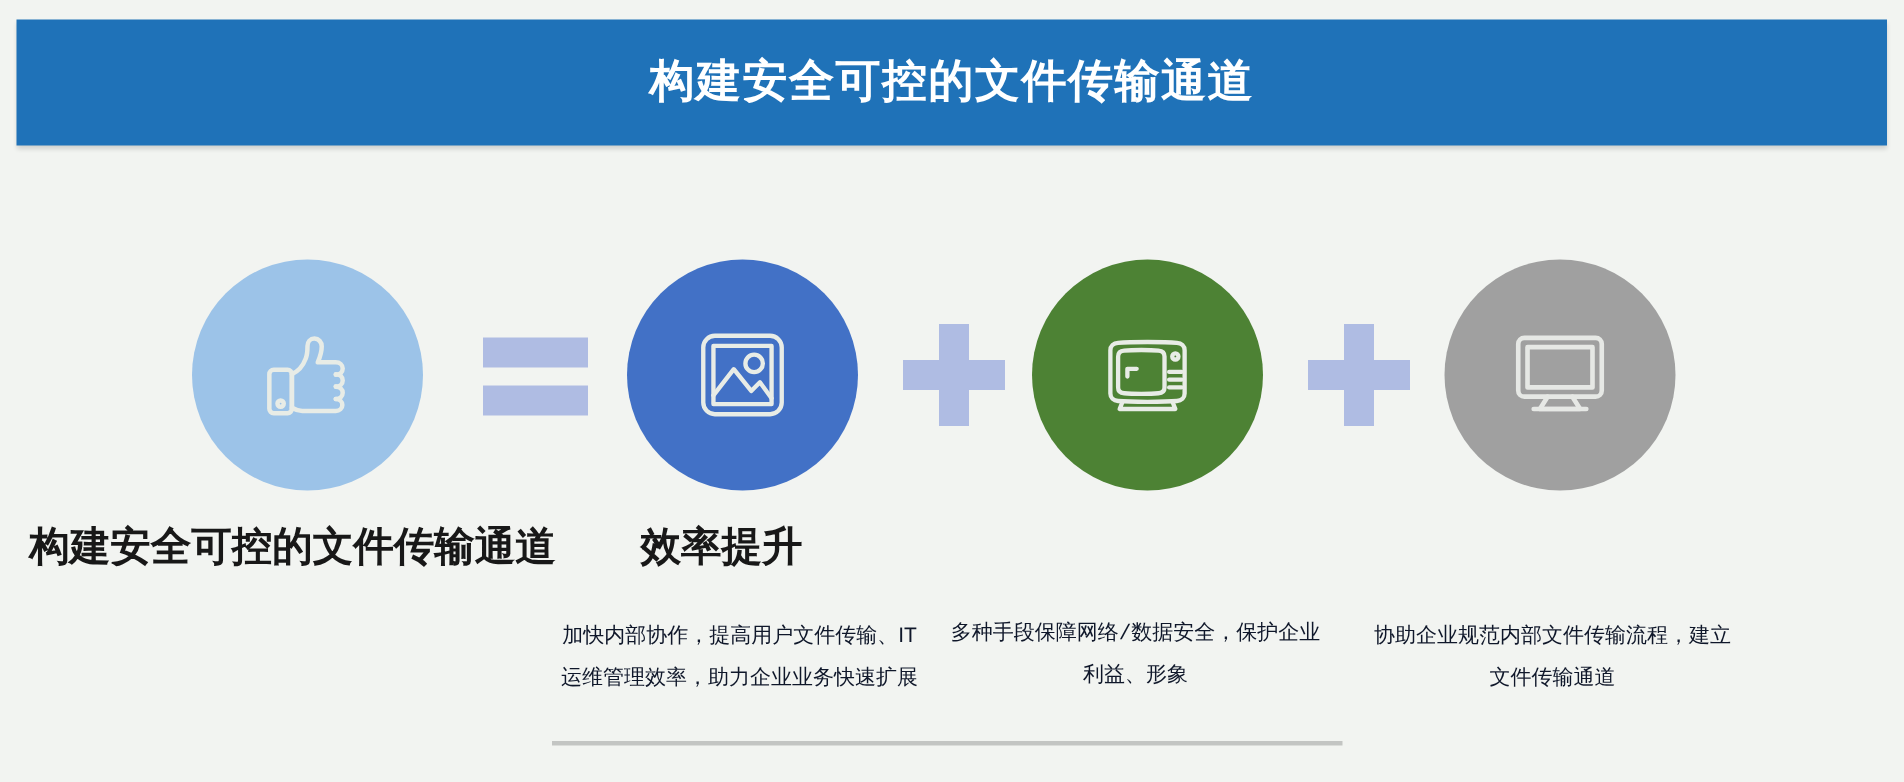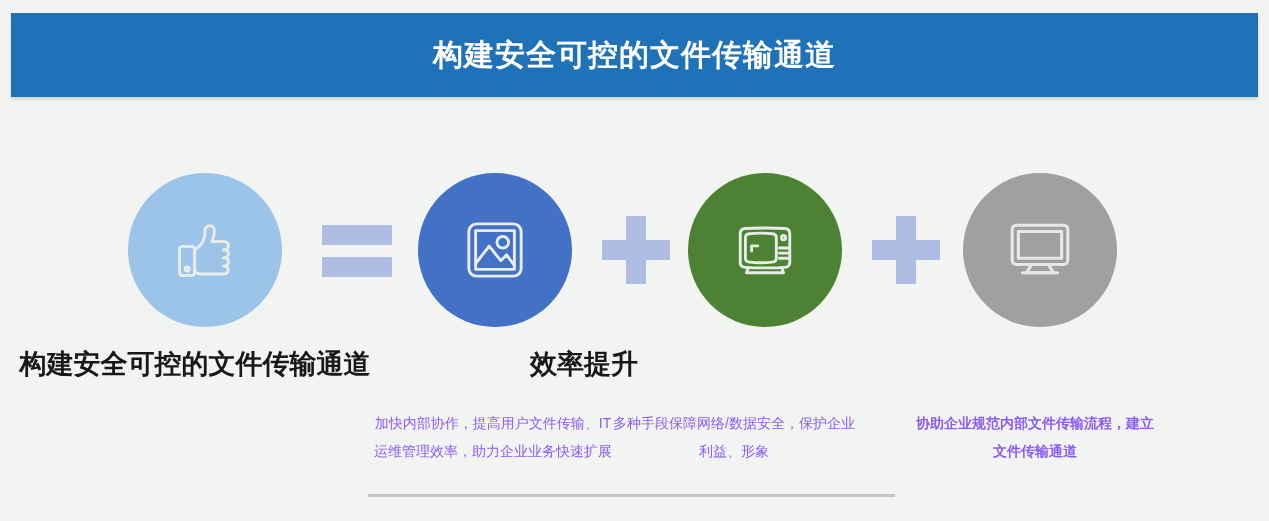--- a/index.html
+++ b/index.html
@@ -107,36 +107,36 @@
     position: absolute;
     top: 348px;
     font-size: 27px;
     font-weight: bold;
     color: #181818;
     text-align: center;
     line-height: 1.2;
     white-space: nowrap;
   }
   #heading-1 { left: 0px;   width: 390px; }
-  #heading-2 { left: 348px; width: 290px; text-align: right; }
+  #heading-2 { left: 336px; width: 290px; }
   #heading-3 { left: 630px; width: 270px; }
   #heading-4 { left: 900px; width: 280px; }
 
   
   .col-body {
     position: absolute;
     top: 409px;
     font-size: 14px;
-    color: #8b5cf6;
+    color: #0f172a;
     text-align: center;
     line-height: 2.0;
   }
   #body-2 { left: 368px; width: 250px; }
-  #body-3 { left: 609px; width: 250px; }
-  #body-4 { left: 910px; width: 250px; font-weight: bold; }
+  #body-3 { left: 632px; width: 250px; font-family: Liberation Mono, monospace; }
+  #body-4 { left: 910px; width: 250px; }
 
   
   .divider {
     position: absolute;
     left: 368px;
     top: 494px;
     width: 527px;
     height: 3px;
     background: #c3c5c3;
   }

